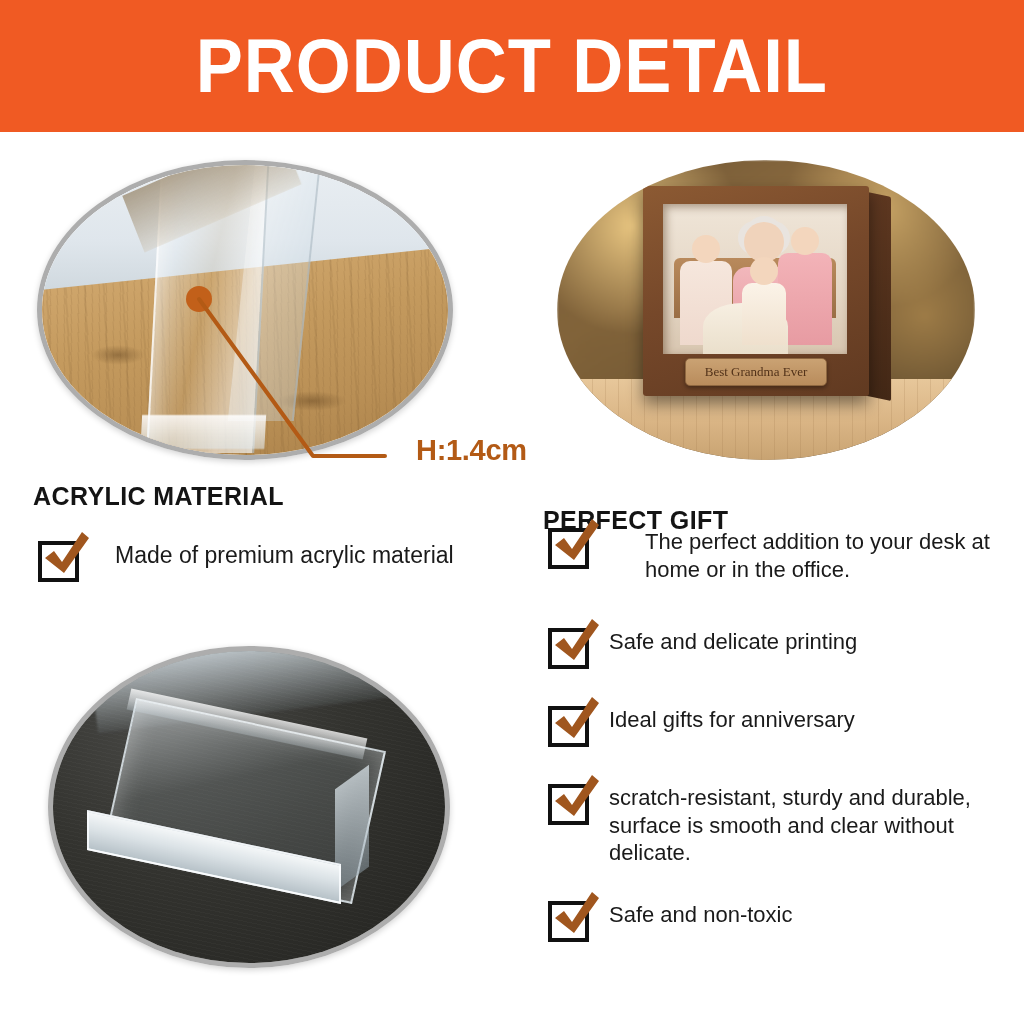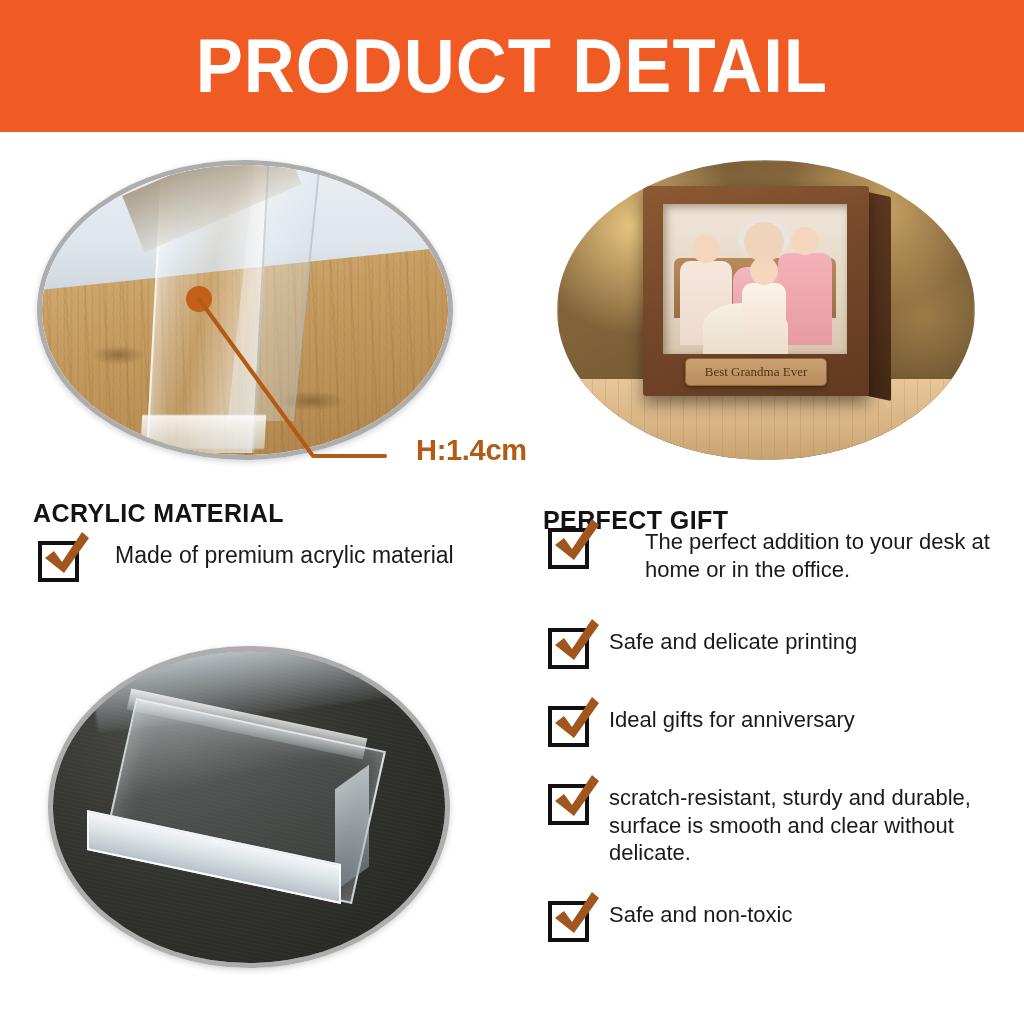--- a/index.html
+++ b/index.html
@@ -219,21 +219,21 @@
     transform:skewY(12deg) skewX(-12deg);
   }
 
   
   .section-heading{
     position:absolute;
     font-size:25px; font-weight:bold; color:#141414;
     letter-spacing:.4px;
     font-family:"Liberation Sans", sans-serif;
   }
-  #heading-acrylic{ left:33px; top:482px;margin-top:17px; }
+  #heading-acrylic{ left:33px; top:482px; }
   #heading-gift{ left:543px; top:478px;margin-top:28px; }
 
   .feature-row{
     position:absolute; display:flex; align-items:flex-start;
   }
   .checkbox{
     position:relative; flex:0 0 auto;
     width:41px; height:41px;
     border:4px solid #111111;
     background:#ffffff;

